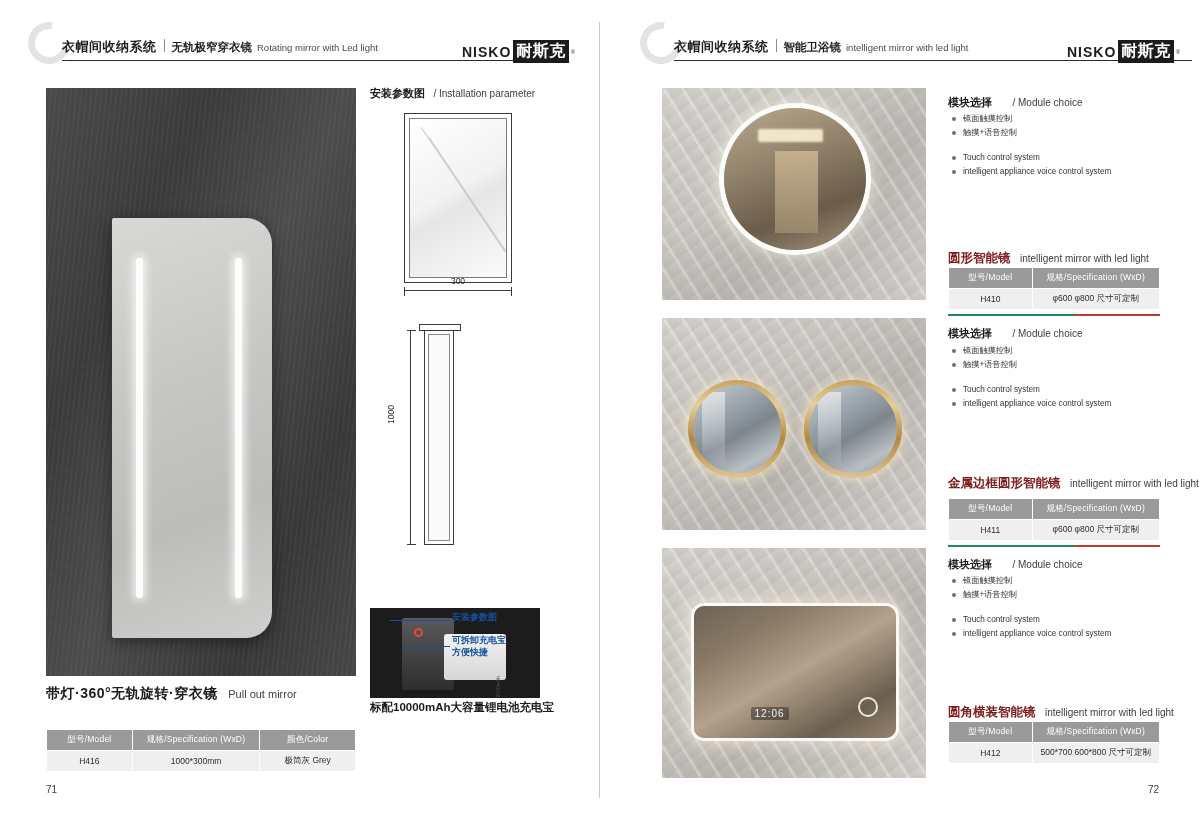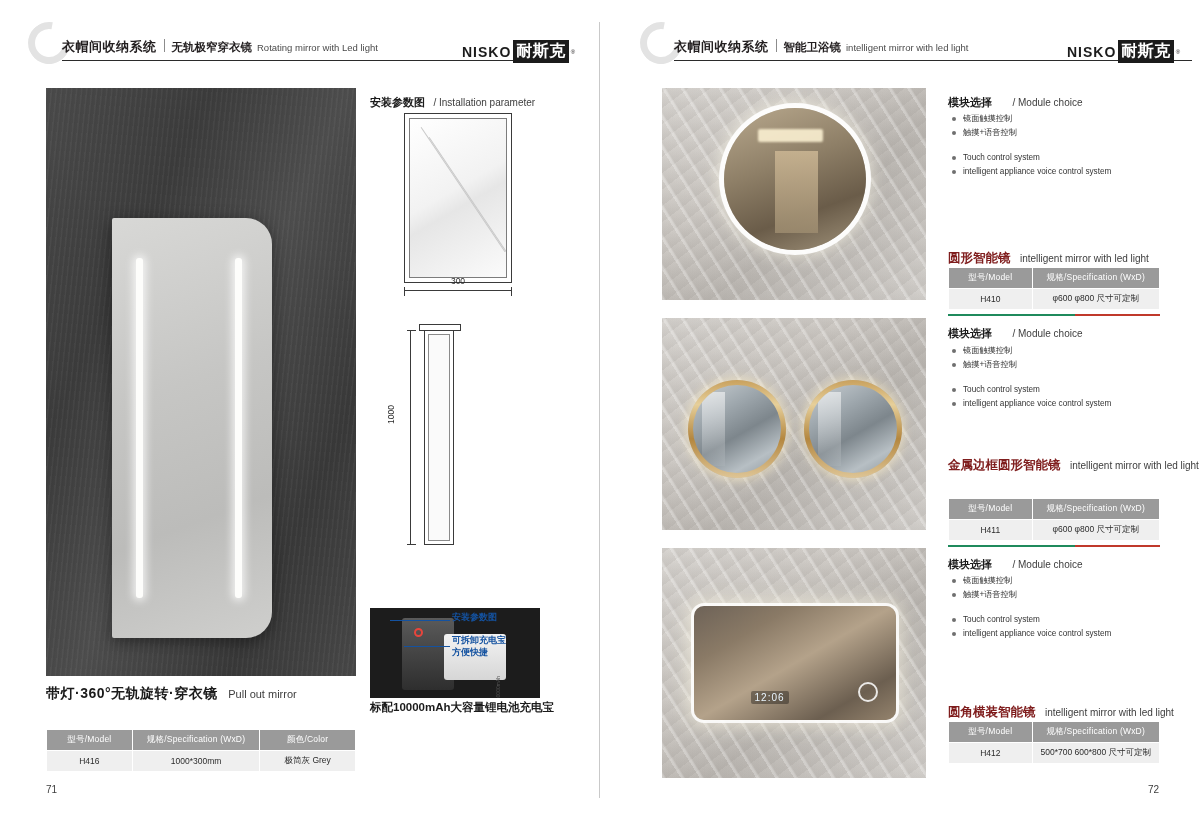--- a/index.html
+++ b/index.html
@@ -185,21 +185,21 @@
     text-align: center;
   }
   .spec-left { left: 46px; top: 729px; width: 310px; }
   .spec-left th:nth-child(1), .spec-left td:nth-child(1) { width: 86px; }
   .spec-left th:nth-child(2), .spec-left td:nth-child(2) { width: 128px; }
   .spec-left th:nth-child(3), .spec-left td:nth-child(3) { width: 96px; }
 
   
   .inst-title {
     position: absolute;
-    left: 370px; top: 92px;
+    left: 370px; top: 83px;
     white-space: nowrap;
   }
   .inst-title .cn { font-size: 11px; font-weight: bold; color: #1b1b1b; }
   .inst-title .en { font-size: 10px; color: #3d3d3d; margin-left: 4px; }
 
   .draw-front {
     position: absolute;
     left: 404px; top: 113px;
     width: 108px; height: 170px;
     border: 1.3px solid #3a3a3a;
@@ -671,40 +671,40 @@
     <div class="bullets" style="left:352px; top:344px;">
       <ul>
         <li>镜面触摸控制</li>
         <li>触摸+语音控制</li>
       </ul>
       <ul class="grp2">
         <li>Touch control system</li>
         <li>intelligent appliance voice control system</li>
       </ul>
     </div>
-    <div class="prod-cap" style="left:348px; top:455px;">
+    <div class="prod-cap" style="left:348px; top:473px;">
       <span class="cn">金属边框圆形智能镜</span>
       <span class="en">intelligent mirror with led light</span>
     </div>
     <table class="spec spec-right" style="left:348px; top:498px;">
       <tbody>
           <tr>
         <th>型号/Model</th>
         <th>规格/Specification (WxD)</th>
       </tr>
       <tr>
         <td>H411</td>
         <td>φ600  φ800  尺寸可定制</td>
       </tr>
     </tbody>
       </table>
 
     <div class="blk-photo" style="left:62px; top:548px; height:230px;">
       <div class="marble"></div>
-      <div class="rect-mirror" style="left:32px; top:58px; width:202px; height:114px;">
+      <div class="rect-mirror" style="left:32px; top:58px; width:202px; height:132px;">
         <div class="clock">12:06</div>
         <div class="btn"></div>
       </div>
     </div>
 
     <div class="flagline" style="left:348px; top:545px; background:linear-gradient(90deg,#1f8a5c 0 60%, #c0392b 60% 100%);"></div>
     <div class="mod-title" style="left:348px; top:554px;">
       <span class="cn">模块选择</span>
       <span class="en">/ Module choice</span>
     </div>

